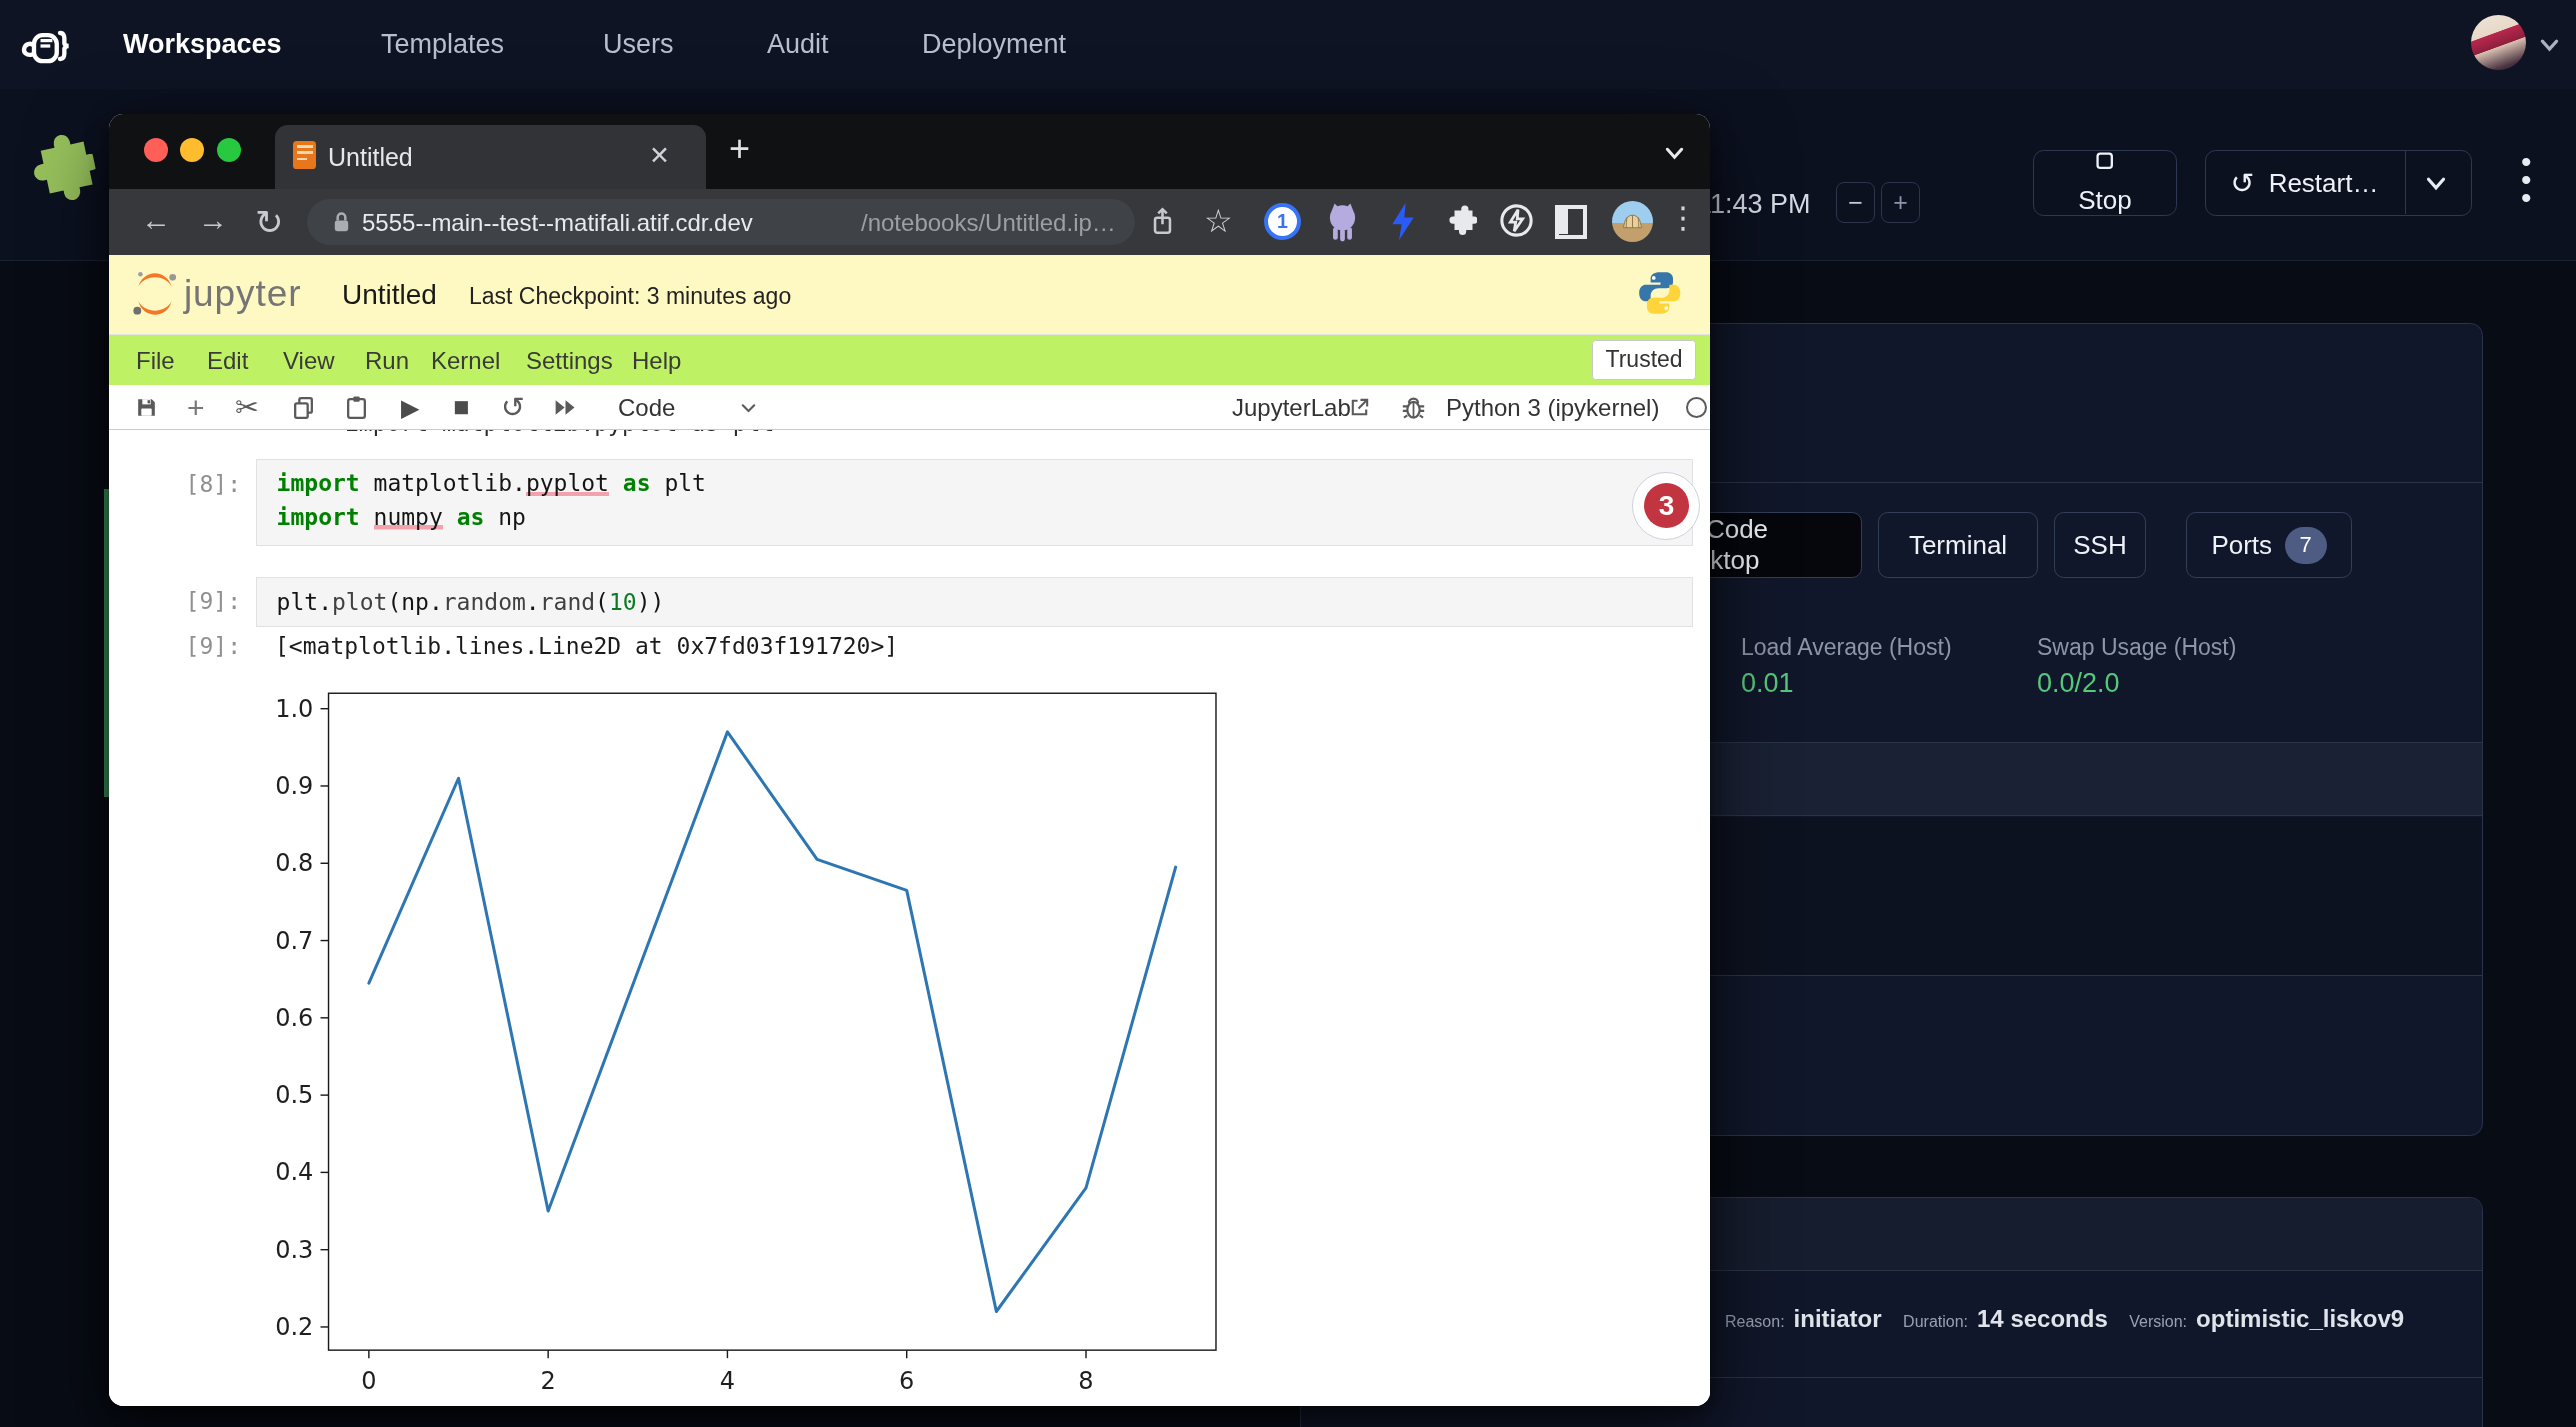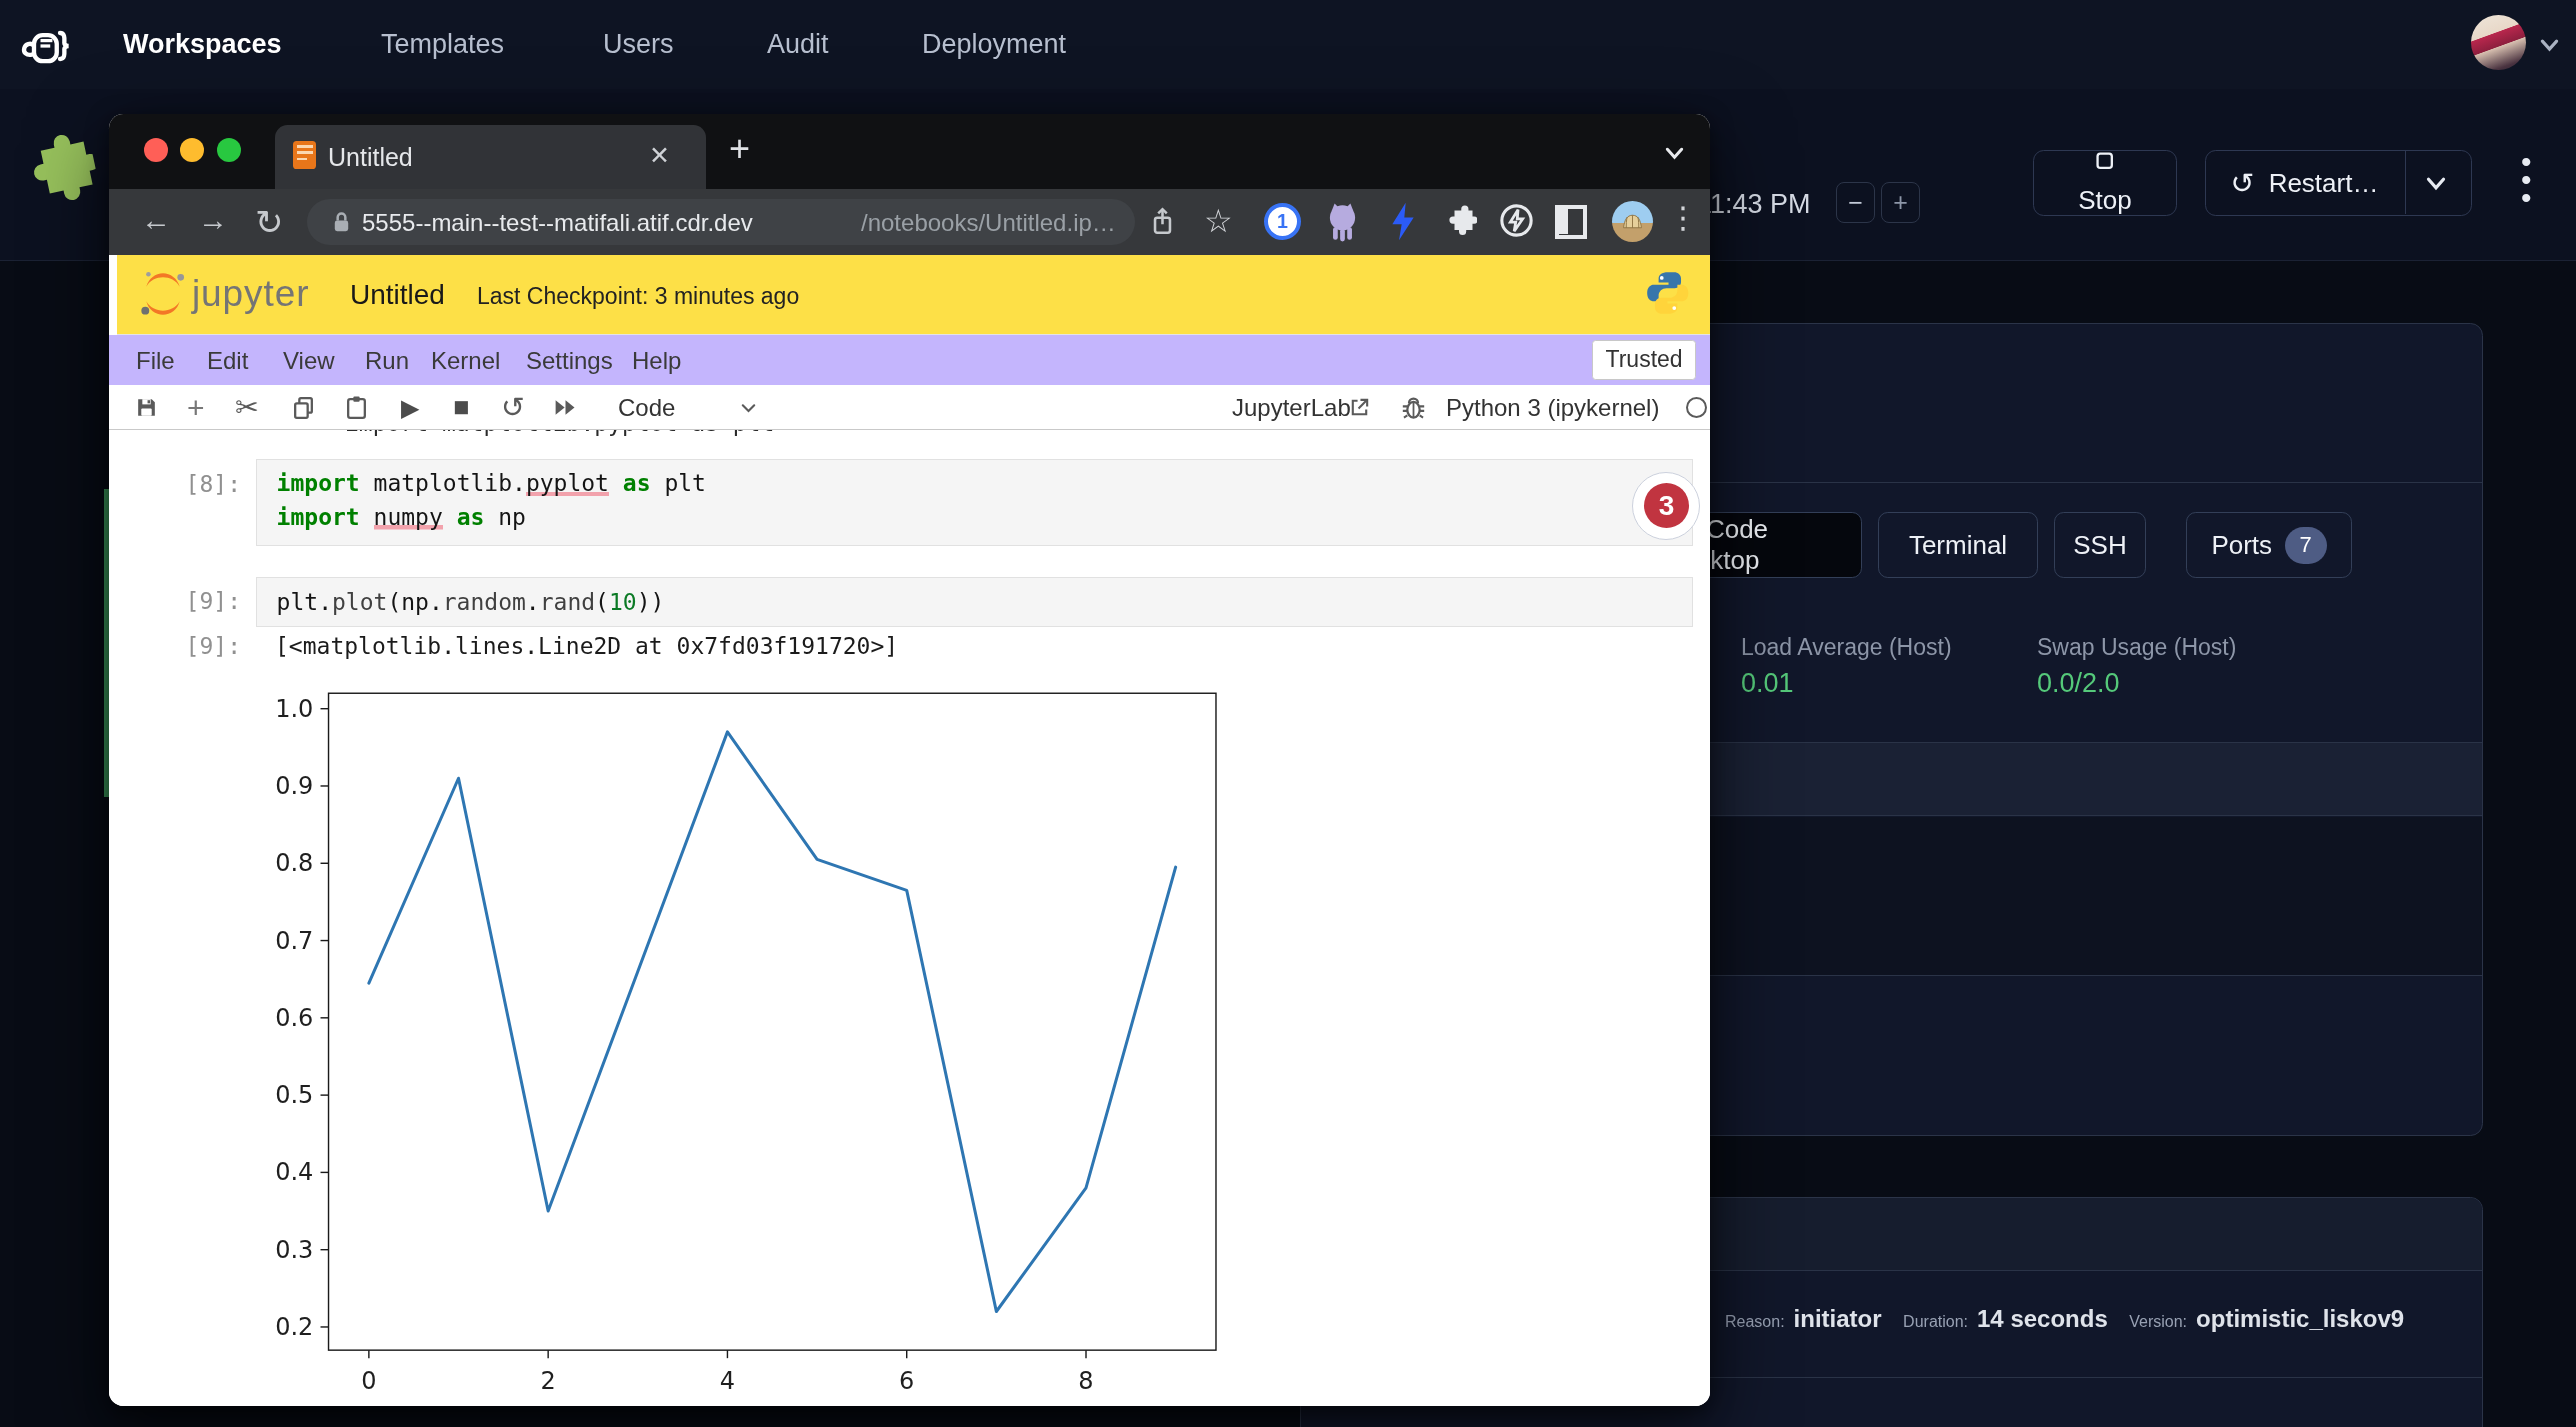--- a/index.html
+++ b/index.html
@@ -44,25 +44,25 @@
   .tab-close{font-size:25px;color:#cfd2d6;cursor:pointer;}
   .newtab{font-size:36px;color:#dfe1e5;cursor:pointer;}
   .toolbar{left:0;top:75px;width:100%;height:66px;background:#36383b;}
   .nav-arrow{font-size:30px;color:#c6c9cd;}
   .urlpill{left:198px;top:9.8px;width:828px;height:46px;background:#3f4246;border-radius:23px;}
   .url-domain{font-size:24px;color:#e8eaed;}
   .url-path{font-size:24px;color:#9aa0a6;}
   .chrome-icon{color:#d3d5d9;}
 
   
-  .jheader{left:8px;top:141px;width:100%;height:80px;background:#fde047;border-bottom:0.9px solid #e4e4e4;}
+  .jheader{left:0;top:141px;width:100%;height:80px;background:#fef9c3;border-bottom:0.9px solid #e4e4e4;}
   .jbrand{font-size:37px;color:#757575;letter-spacing:0.9px;}
   .jtitle{font-size:28px;color:#191919;}
   .jcheckpoint{font-size:23px;color:#222;}
-  .jmenubar{left:0;top:221px;width:100%;height:51px;background:#c4b5fd;border-bottom:0.9px solid #dcdcdc;}
+  .jmenubar{left:0;top:221px;width:100%;height:51px;background:#bef264;border-bottom:0.9px solid #dcdcdc;}
   .jmenu{font-size:24px;color:#3a3a3a;top:0;height:51px;display:flex;align-items:center;cursor:pointer;}
   .trusted{border:0.9px solid #c8c8c8;border-radius:3.6px;background:#fff;color:#333;font-size:23px;
     padding:5.3px 12.5px;cursor:pointer;}
   .jtoolbar{left:0;top:271px;width:100%;height:45px;background:#fff;border-bottom:0.9px solid #c9c9c9;}
   .jticon{color:#5a5a5a;font-size:24px;top:0;height:45px;display:flex;align-items:center;cursor:pointer;}
   .jtext{font-size:24px;color:#333;}
   .jcontent{left:0;top:316px;width:100%;height:976px;background:#fff;overflow:hidden;}
 
   .cell{background:#f5f5f5;border:0.9px solid #e1e1e1;left:147px;width:1437px;cursor:text;}
   .prompt{font-family:"DejaVu Sans Mono",monospace;font-size:23px;color:#909090;width:89px;text-align:right;}

